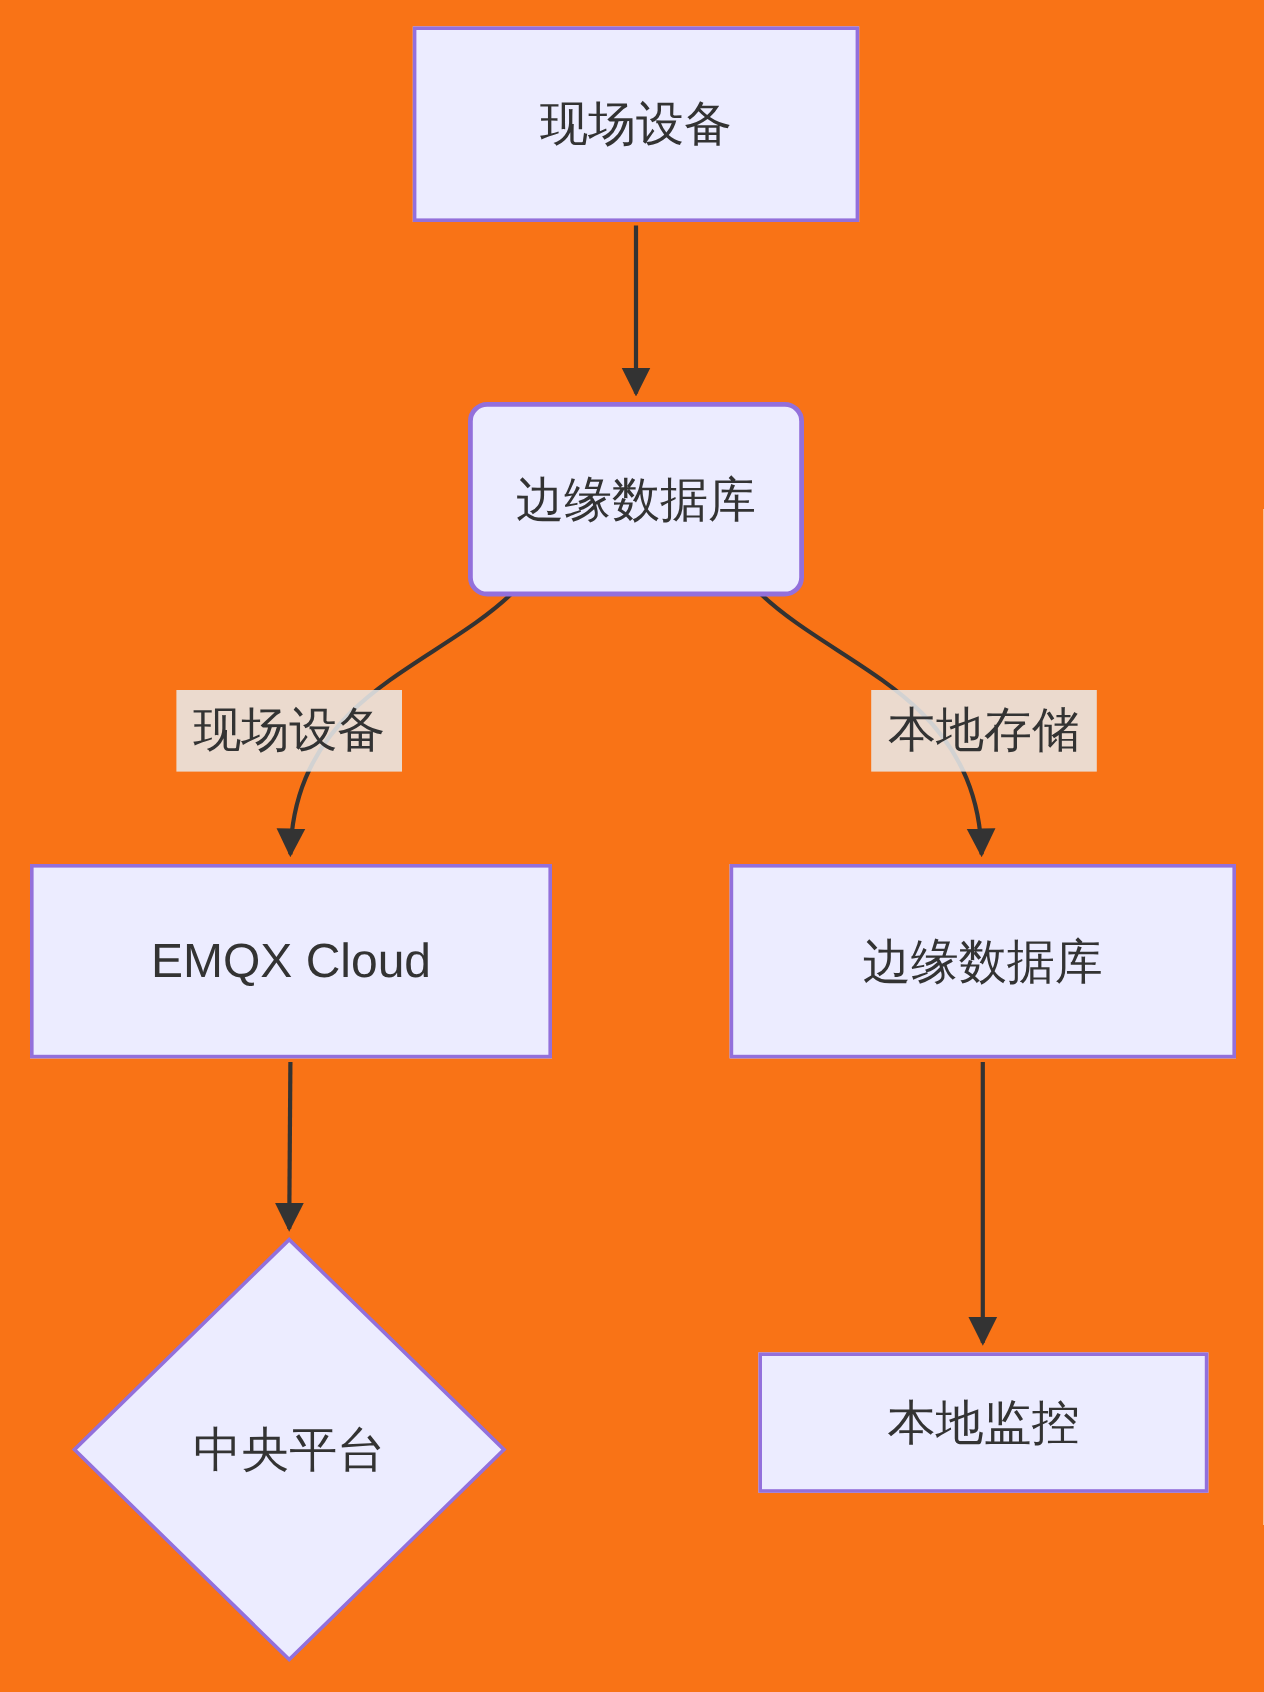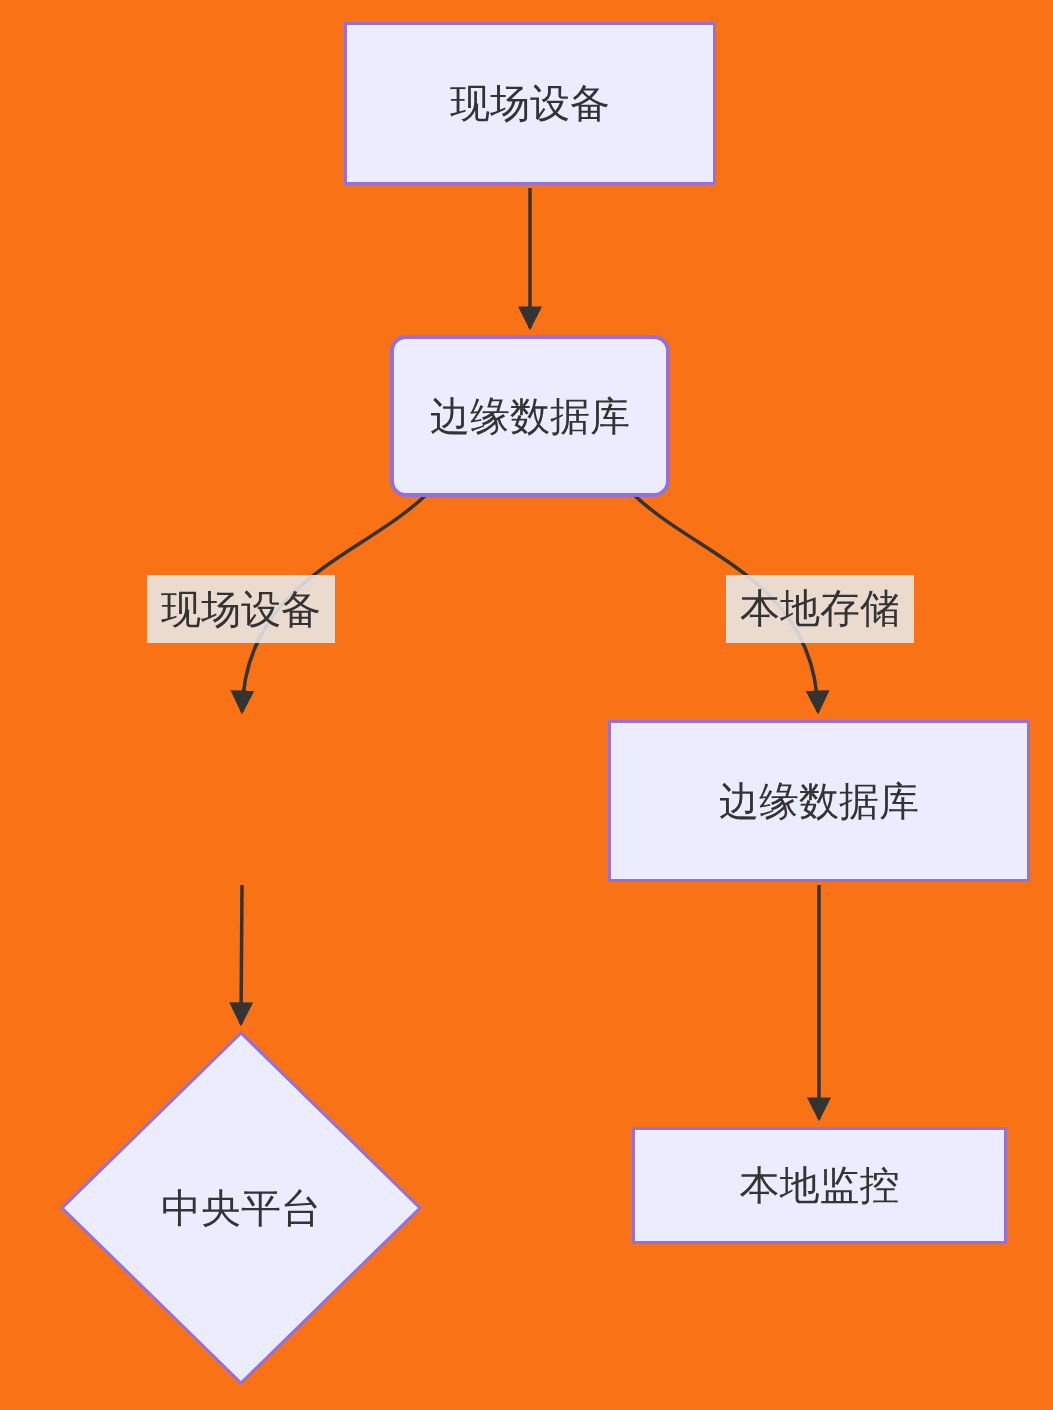--- a/index.html
+++ b/index.html
@@ -82,24 +82,25 @@
     <path class="edge" d="M 242 885 L 241 1024" marker-end="url(#arrow)"></path>
     <path class="edge" d="M 819 885 L 819 1119" marker-end="url(#arrow)"></path>
 
     <polygon points="241,1033 420,1208 241,1383 62,1208" fill="#ECECFF" stroke="#9370DB" stroke-width="3"></polygon>
   </svg>
 
   <div class="node" style="left:344px; top:22px; width:372px; height:163px;">现场设备</div>
 
   <div class="node rounded" style="left:390px; top:335px; width:280px; height:162px;">边缘数据库</div>
 
+  <div class="node" style="left:25px; top:720px; width:435px; height:162px;">EMQX Cloud</div>
 
   <div class="node" style="left:608px; top:720px; width:422px; height:162px;text-align:right;">边缘数据库</div>
 
   <div class="node" style="left:632px; top:1127px; width:375px; height:117px;">本地监控</div>
 
   <div class="diamond-label" style="left:91px; top:1178px; width:300px; height:60px;">中央平台</div>
 
   <div class="edge-label" style="left:241px; top:609px;">现场设备</div>
 
-  <div class="edge-label" style="left:820px; top:609px;font-family:Liberation Serif, serif;">本地存储</div>
+  <div class="edge-label" style="left:820px; top:609px;">本地存储</div>
 
 </div>
 
 </body></html>

